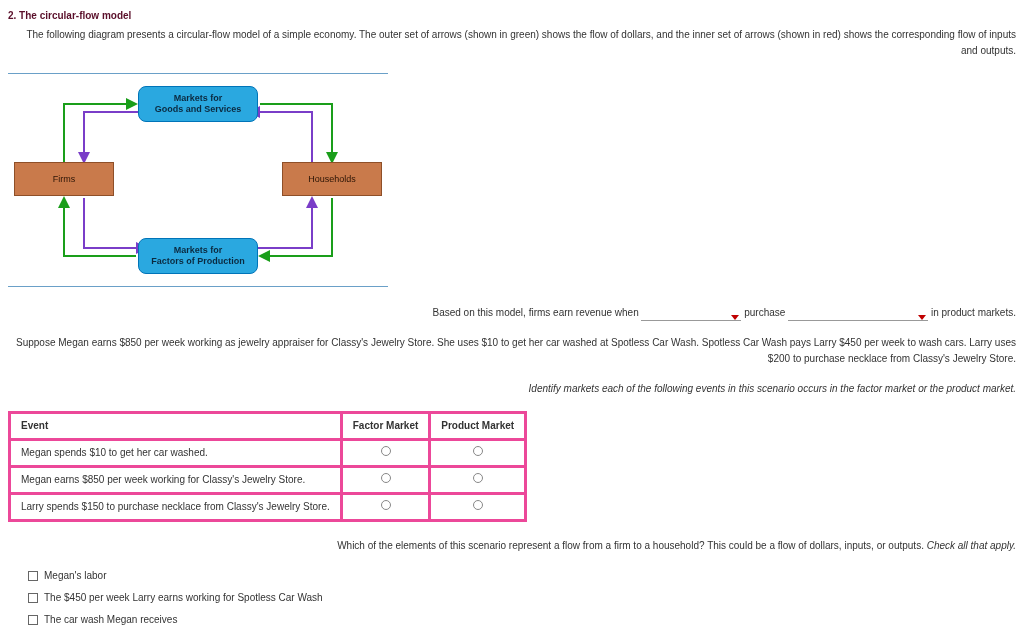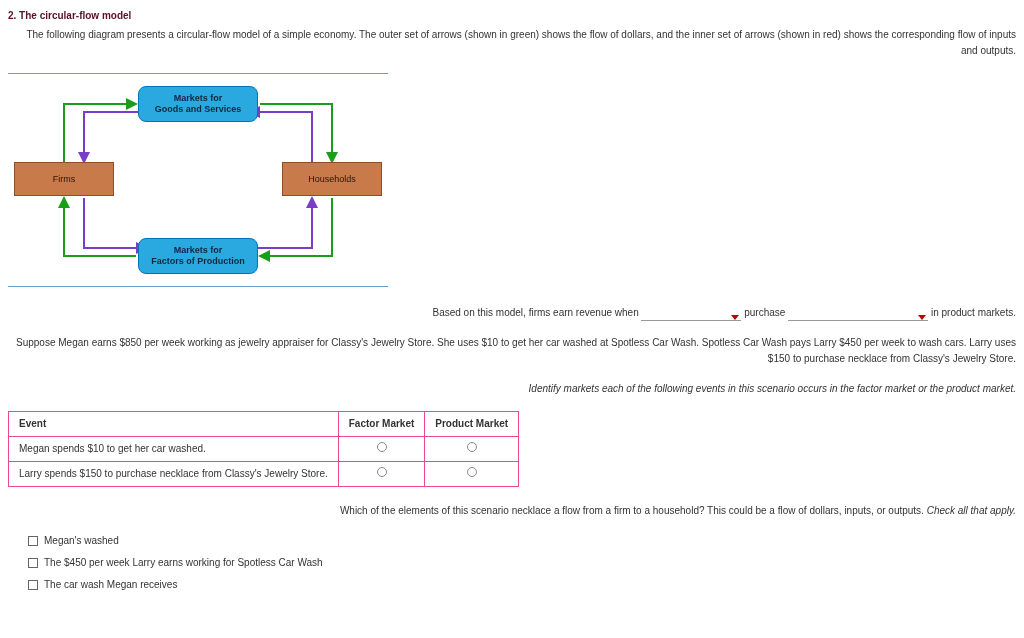--- a/index.html
+++ b/index.html
@@ -84,21 +84,21 @@
   }
 
   .ital { font-style: italic; }
 
   
   table.ev {
     border-collapse: collapse;
     margin: 4px 0 16px 0;
   }
   table.ev th, table.ev td {
-    border: 1px solid #ec4899;
+    border: 3px solid #ec4899;
     padding: 4px 10px;
     font-size: 10px;
     text-align: left;
   }
   table.ev th { font-weight: bold; background: #fff; }
   table.ev td.center { text-align: center; }
   .radio-dot {
     display: inline-block;
     width: 10px; height: 10px;
     border: 1px solid #888;
@@ -155,54 +155,59 @@
 </div>
 
 <p>
   <span>Based on this model, firms earn revenue when </span>
   <span class="blank"><span class="caret"></span></span>
   <span> purchase </span>
   <span class="blank" style="min-width:140px"><span class="caret"></span></span>
   <span> in product markets.</span>
 </p>
 
-<p>Suppose Megan earns $850 per week working as jewelry appraiser for Classy's Jewelry Store. She uses $10 to get her car washed at Spotless Car Wash. Spotless Car Wash pays Larry $450 per week to wash cars. Larry uses $150 to purchase necklace from Classy's Jewelry Store.</p>
+<p>Suppose Megan earns $850 per week working as jewelry appraiser for Classy's Jewelry Store. She uses $10 to get her car washed at Spotless Car Wash. Spotless Car Wash pays Larry $450 per week to wash cars. Larry uses $200 to purchase necklace from Classy's Jewelry Store.</p>
 
 <p class="ital">Identify markets each of the following events in this scenario occurs in the factor market or the product market.</p>
 
 <table class="ev">
   <thead>
     <tr>
       <th>Event</th>
       <th>Factor Market</th>
       <th>Product Market</th>
     </tr>
   </thead>
   <tbody>
     <tr>
       <td>Megan spends $10 to get her car washed.</td>
       <td class="center"><span class="radio-dot"></span></td>
       <td class="center"><span class="radio-dot"></span></td>
     </tr>
     <tr>
+      <td>Megan earns $850 per week working for Classy's Jewelry Store.</td>
+      <td class="center"><span class="radio-dot"></span></td>
+      <td class="center"><span class="radio-dot"></span></td>
+    </tr>
+    <tr>
       <td>Larry spends $150 to purchase necklace from Classy's Jewelry Store.</td>
       <td class="center"><span class="radio-dot"></span></td>
       <td class="center"><span class="radio-dot"></span></td>
     </tr>
   </tbody>
 </table>
 
 <p>
-  <span>Which of the elements of this scenario necklace a flow from a firm to a household? This could be a flow of dollars, inputs, or outputs. </span><span class="ital">Check all that apply.</span>
+  <span>Which of the elements of this scenario represent a flow from a firm to a household? This could be a flow of dollars, inputs, or outputs. </span><span class="ital">Check all that apply.</span>
 </p>
 
 <div class="chk-list">
   <div class="chk-row">
     <span class="chk"></span>
-    <span>Megan's washed</span>
+    <span>Megan's labor</span>
   </div>
   <div class="chk-row">
     <span class="chk"></span>
     <span>The $450 per week Larry earns working for Spotless Car Wash</span>
   </div>
   <div class="chk-row">
     <span class="chk"></span>
     <span>The car wash Megan receives</span>
   </div>
 </div>

